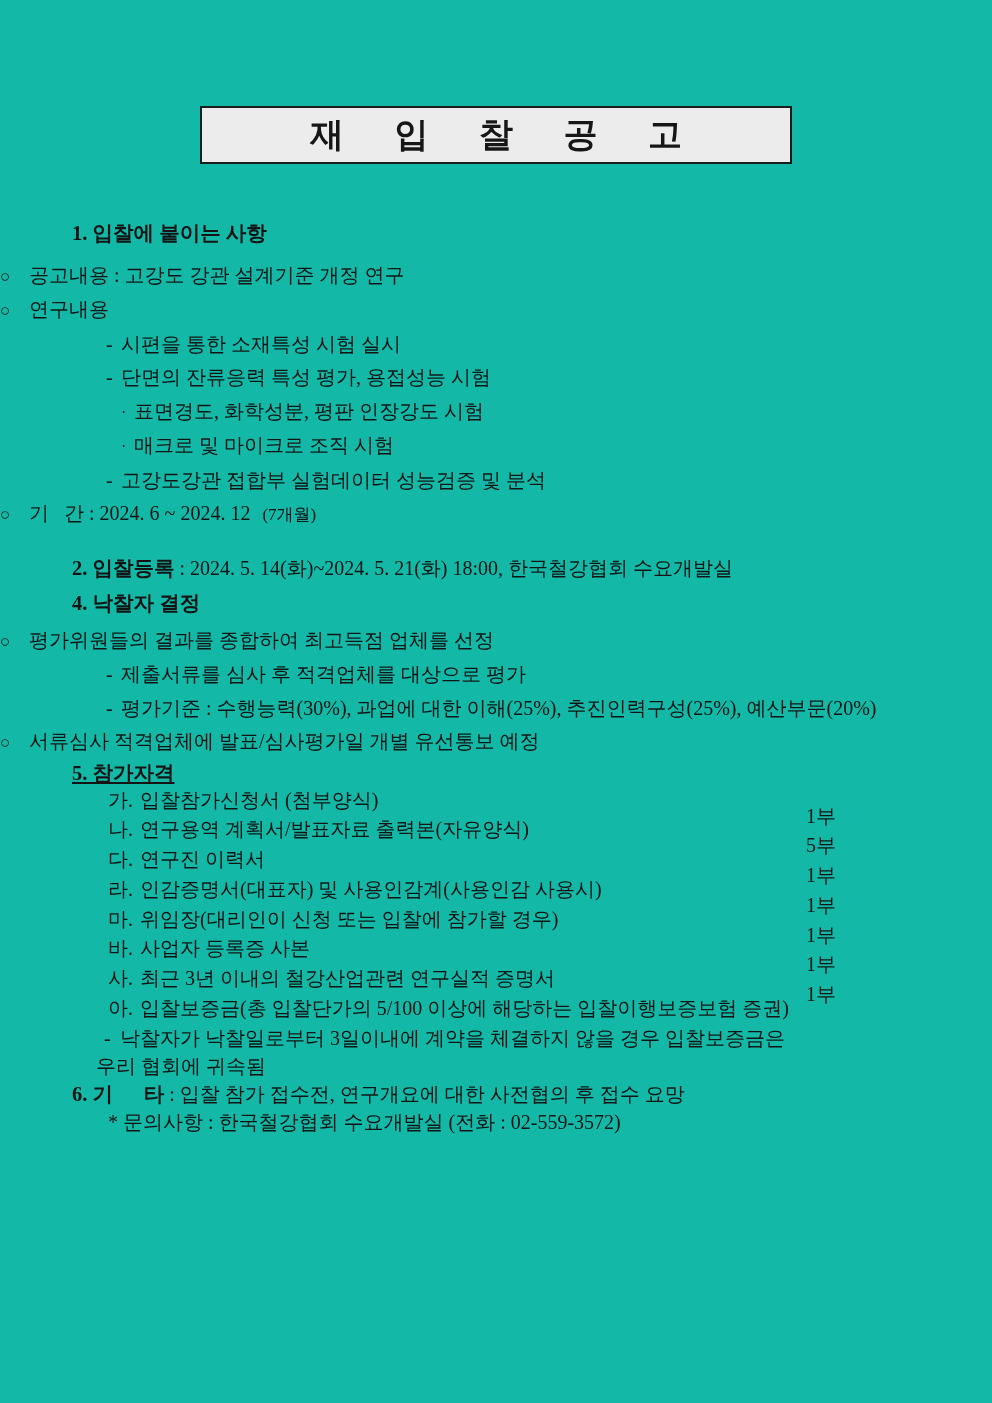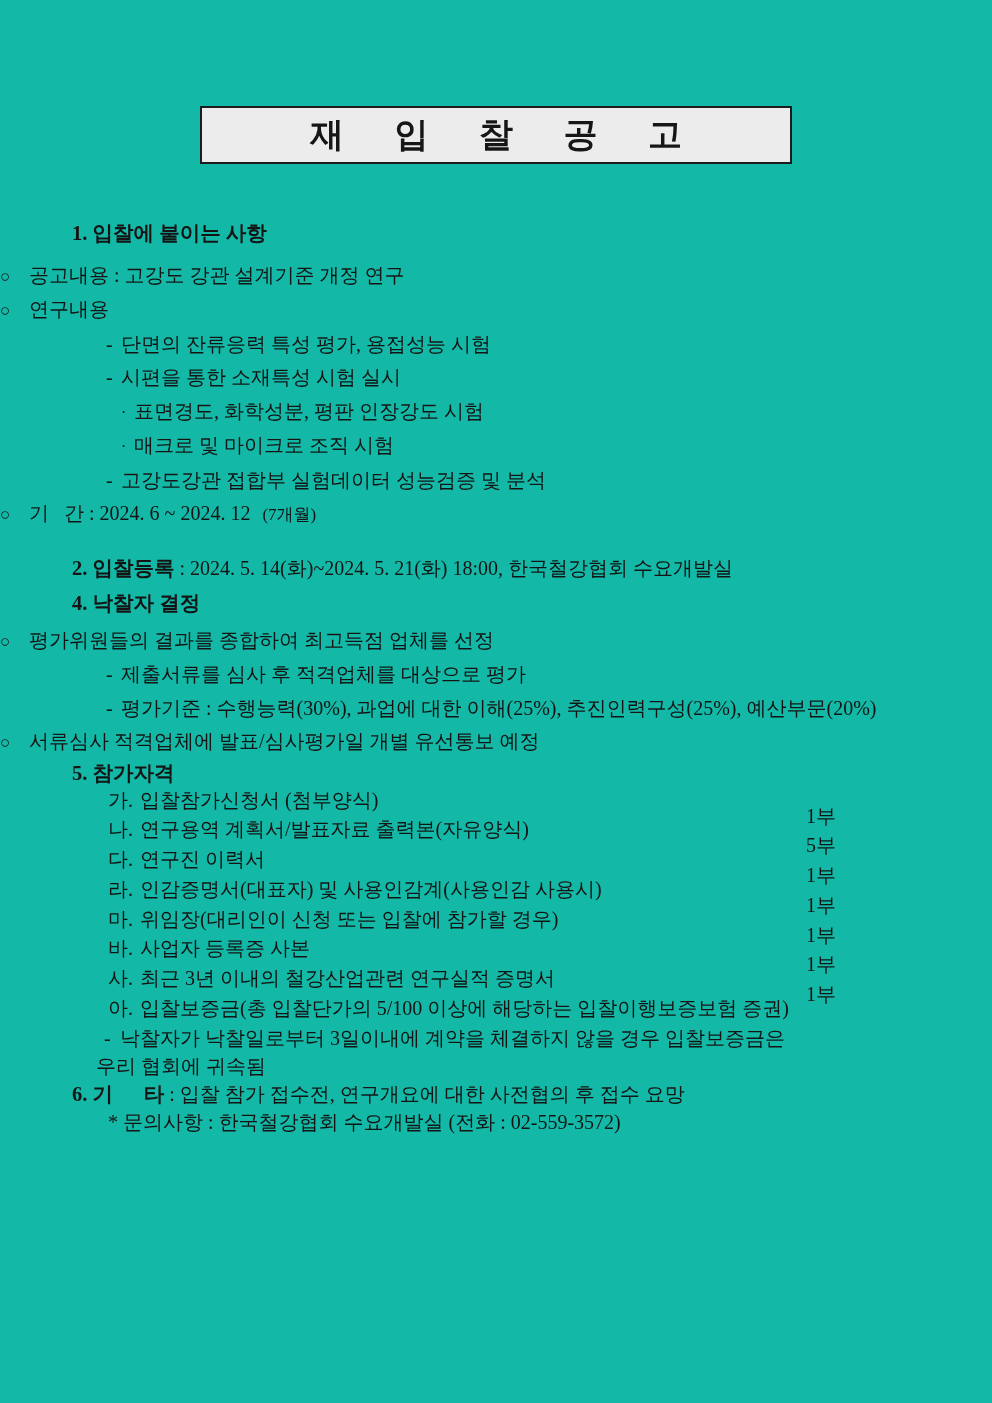--- a/index.html
+++ b/index.html
@@ -47,21 +47,21 @@
   .circ .marker { display: inline-block; width: 29px; font-size: 17px; }
   .dash { padding-left: 106px; }
   .dash .marker { display: inline-block; width: 15px; }
   .dot { padding-left: 121px; }
   .dot .marker { display: inline-block; width: 13px; font-size: 16px; }
   .small { font-size: 17px; margin-left: 7px; }
   .s2 { margin-top: 20px; }
   .s3 { margin-top: 8px; }
   .s4h { margin-top: 2px; }
   .group-s4 { margin-top: 3px; }
-  .s5h { margin-top: 0; line-height: 26px; }
+  .s5h { margin-top: 0; line-height: 26px; text-decoration: underline; }
   .item5 {
     position: relative;
     line-height: 29.8px;
     padding-left: 108px;
     font-size: 20px;
     white-space: nowrap;
   }
   .item5 .lbl { margin-right: 7px; }
   .item5 .count { position: absolute; left: 806px; top: 16px; }
   .note1 { line-height: 28px; padding-left: 104px; }
@@ -82,24 +82,24 @@
 
   <div class="line h s1h">1. 입찰에 붙이는 사항</div>
   <div class="group-s1">
     <div class="line circ">
       <span class="marker">○</span><span>공고내용 : 고강도 강관 설계기준 개정 연구</span>
     </div>
     <div class="line circ">
       <span class="marker">○</span><span>연구내용</span>
     </div>
     <div class="line dash">
-      <span class="marker">-</span><span>단면의 잔류응력 특성 평가, 용접성능 시험</span>
+      <span class="marker">-</span><span>시편을 통한 소재특성 시험 실시</span>
     </div>
     <div class="line dash">
-      <span class="marker">-</span><span>시편을 통한 소재특성 시험 실시</span>
+      <span class="marker">-</span><span>단면의 잔류응력 특성 평가, 용접성능 시험</span>
     </div>
     <div class="line dot">
       <span class="marker">·</span><span>표면경도, 화학성분, 평판 인장강도 시험</span>
     </div>
     <div class="line dot">
       <span class="marker">·</span><span>매크로 및 마이크로 조직 시험</span>
     </div>
     <div class="line dash">
       <span class="marker">-</span><span>고강도강관 접합부 실험데이터 성능검증 및 분석</span>
     </div>

